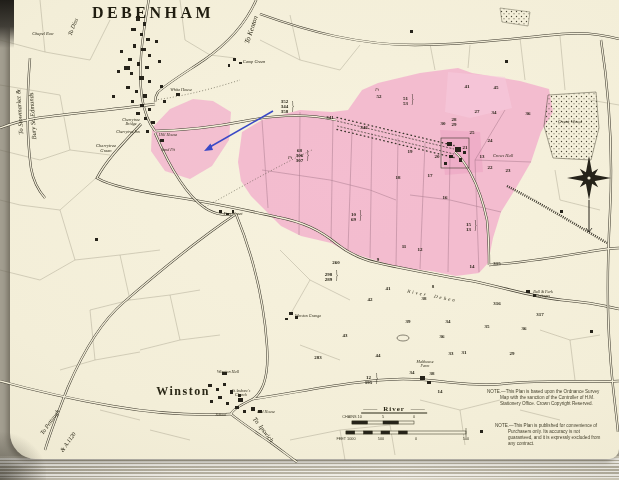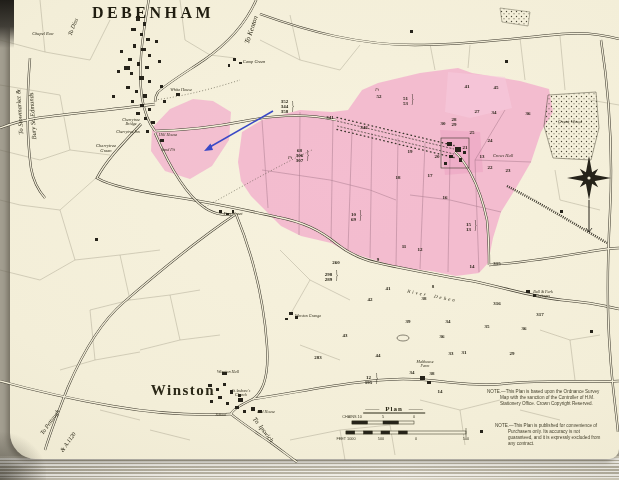--- a/index.html
+++ b/index.html
@@ -282,21 +282,21 @@
     <div class="lbl place it" style="left: 181px; top: 90px; font-size: 4.2px; transform: translate(-50%, -50%);">White House</div>
     <div class="lbl place it" style="left: 168px; top: 135px; font-size: 4.2px; transform: translate(-50%, -50%);">Hill House</div>
     <div class="lbl place it" style="left: 131px; top: 122px; font-size: 4px; transform: translate(-50%, -50%);">Cherrytree
 Bridge</div>
     <div class="lbl place it" style="left: 128px; top: 132px; font-size: 4px; transform: translate(-50%, -50%);">Cherrytree Inn</div>
     <div class="lbl place it" style="left: 106px; top: 149px; font-size: 4.6px; transform: translate(-50%, -50%);">Cherrytree
 Green</div>
     <div class="lbl place it" style="left: 168px; top: 150px; font-size: 4px; transform: translate(-50%, -50%);">Sand Pit</div>
     <div class="lbl place it" style="left: 233px; top: 214px; font-size: 4.6px; transform: translate(-50%, -50%);">Fen Street</div>
     <div class="lbl place it" style="left: 432px; top: 296px; font-size: 5px; letter-spacing: 2px; transform: translate(-50%, -50%) rotate(11deg);">River  Deben</div>
-    <div class="lbl place bd" style="left: 183px; top: 391px; font-size: 15px; letter-spacing: 1.5px; transform: translate(-50%, -50%);">Winston</div>
+    <div class="lbl place bd" style="left: 183px; top: 391px; font-size: 12px; letter-spacing: 1.5px; transform: translate(-50%, -50%);">Winston</div>
     <div class="lbl place it" style="left: 228px; top: 372px; font-size: 4.2px; transform: translate(-50%, -50%);">Winston Hall</div>
     <div class="lbl place it" style="left: 241px; top: 393px; font-size: 4px; transform: translate(-50%, -50%);">St Andrew's
 Church</div>
     <div class="lbl place it" style="left: 221px; top: 415px; font-size: 4px; transform: translate(-50%, -50%);">School</div>
     <div class="lbl place it" style="left: 266px; top: 412px; font-size: 4px; transform: translate(-50%, -50%);">Red House</div>
     <div class="lbl place it" style="left: 263px; top: 430px; font-size: 6.5px; transform: translate(-50%, -50%) rotate(52deg);">To  Ipswich</div>
     <div class="lbl place it" style="left: 50px; top: 422px; font-size: 6px; transform: translate(-50%, -50%) rotate(-55deg);">To Pettaugh</div>
     <div class="lbl place it" style="left: 68px; top: 442px; font-size: 6px; transform: translate(-50%, -50%) rotate(-55deg);">&amp; A.1120</div>
     <div class="lbl place it" style="left: 425px; top: 364px; font-size: 4px; transform: translate(-50%, -50%);">Malthouse
 Farm</div>
@@ -375,13 +375,13 @@
     <span class="tick" style="left: 383px; top: 417px;">5</span>
     <span class="tick" style="left: 414px; top: 417px;">0</span>
     <span class="tick" style="left: 346px; top: 439px;">FEET 1000</span>
     <span class="tick" style="left: 381px; top: 439px;">500</span>
     <span class="tick" style="left: 416px; top: 439px;">0</span>
     <span class="tick" style="left: 466px; top: 439px;">500</span>
   </div>
 
 <p class="note" id="note1">NOTE.—This Plan is based upon the Ordnance Survey Map with the sanction of the Controller of H.M. Stationery Office. Crown Copyright Reserved.</p>
 <p class="note" id="note2">NOTE.—This Plan is published for convenience of Purchasers only. Its accuracy is not guaranteed, and it is expressly excluded from any contract.</p>
-<div id="scale-title">Plan</div>
+<div id="scale-title">River</div>
 
 </body></html>

